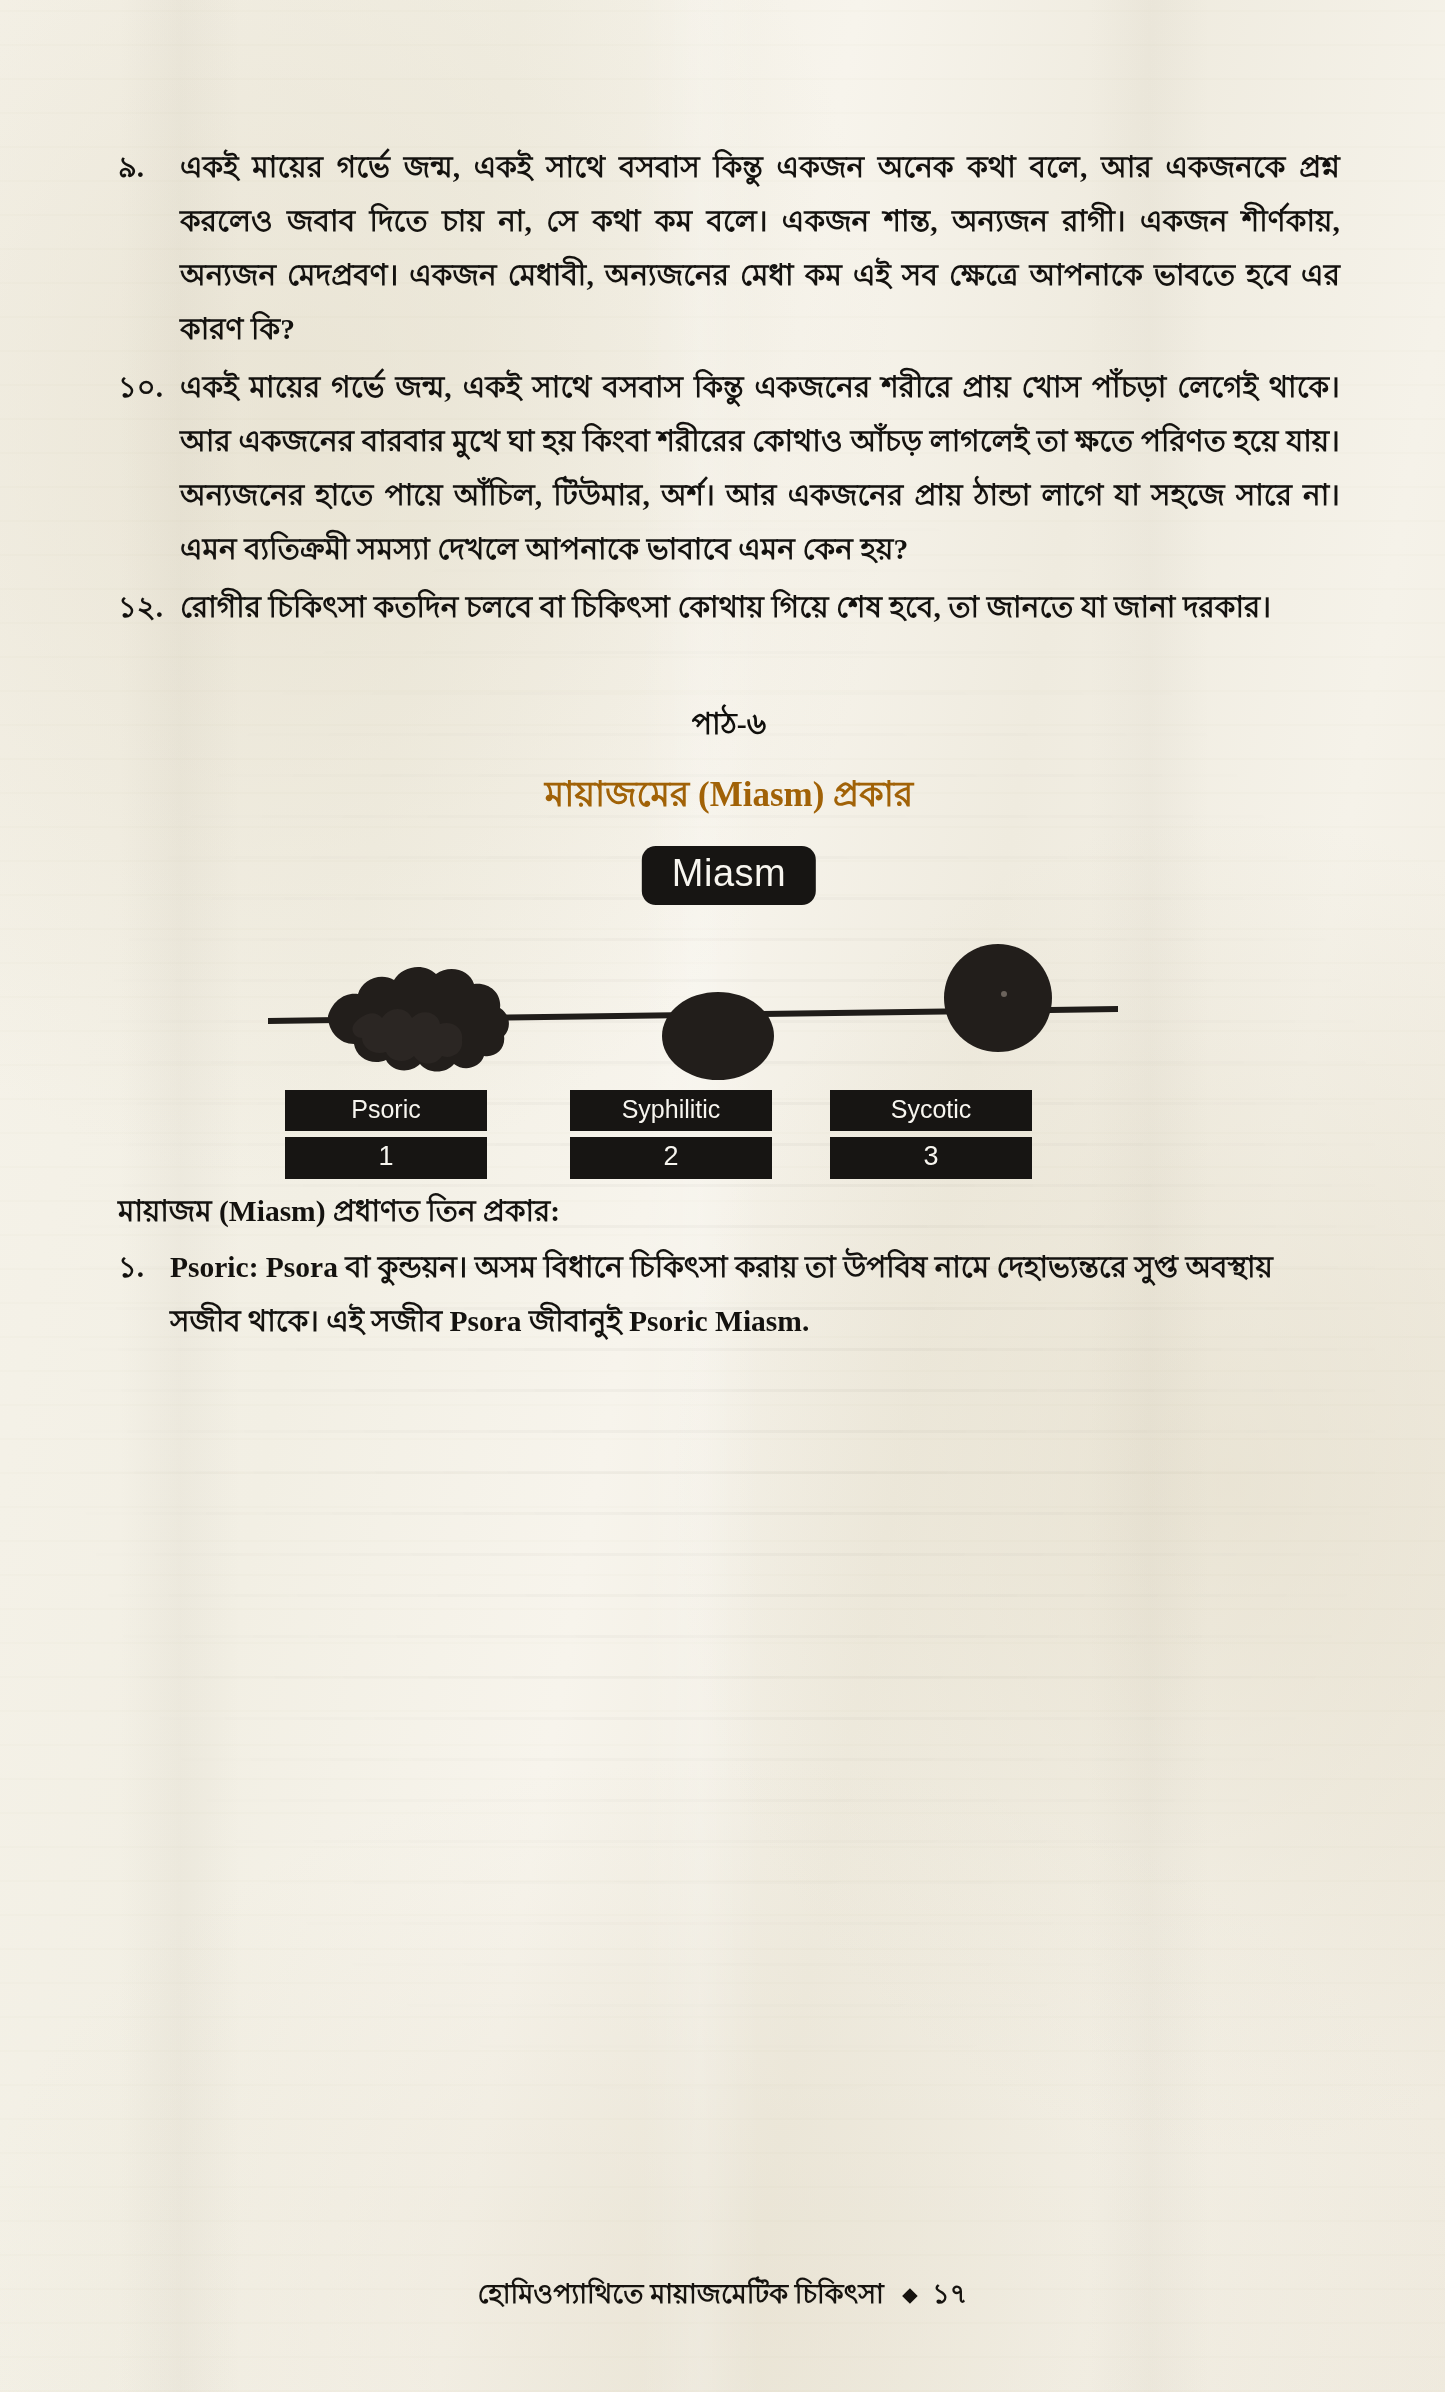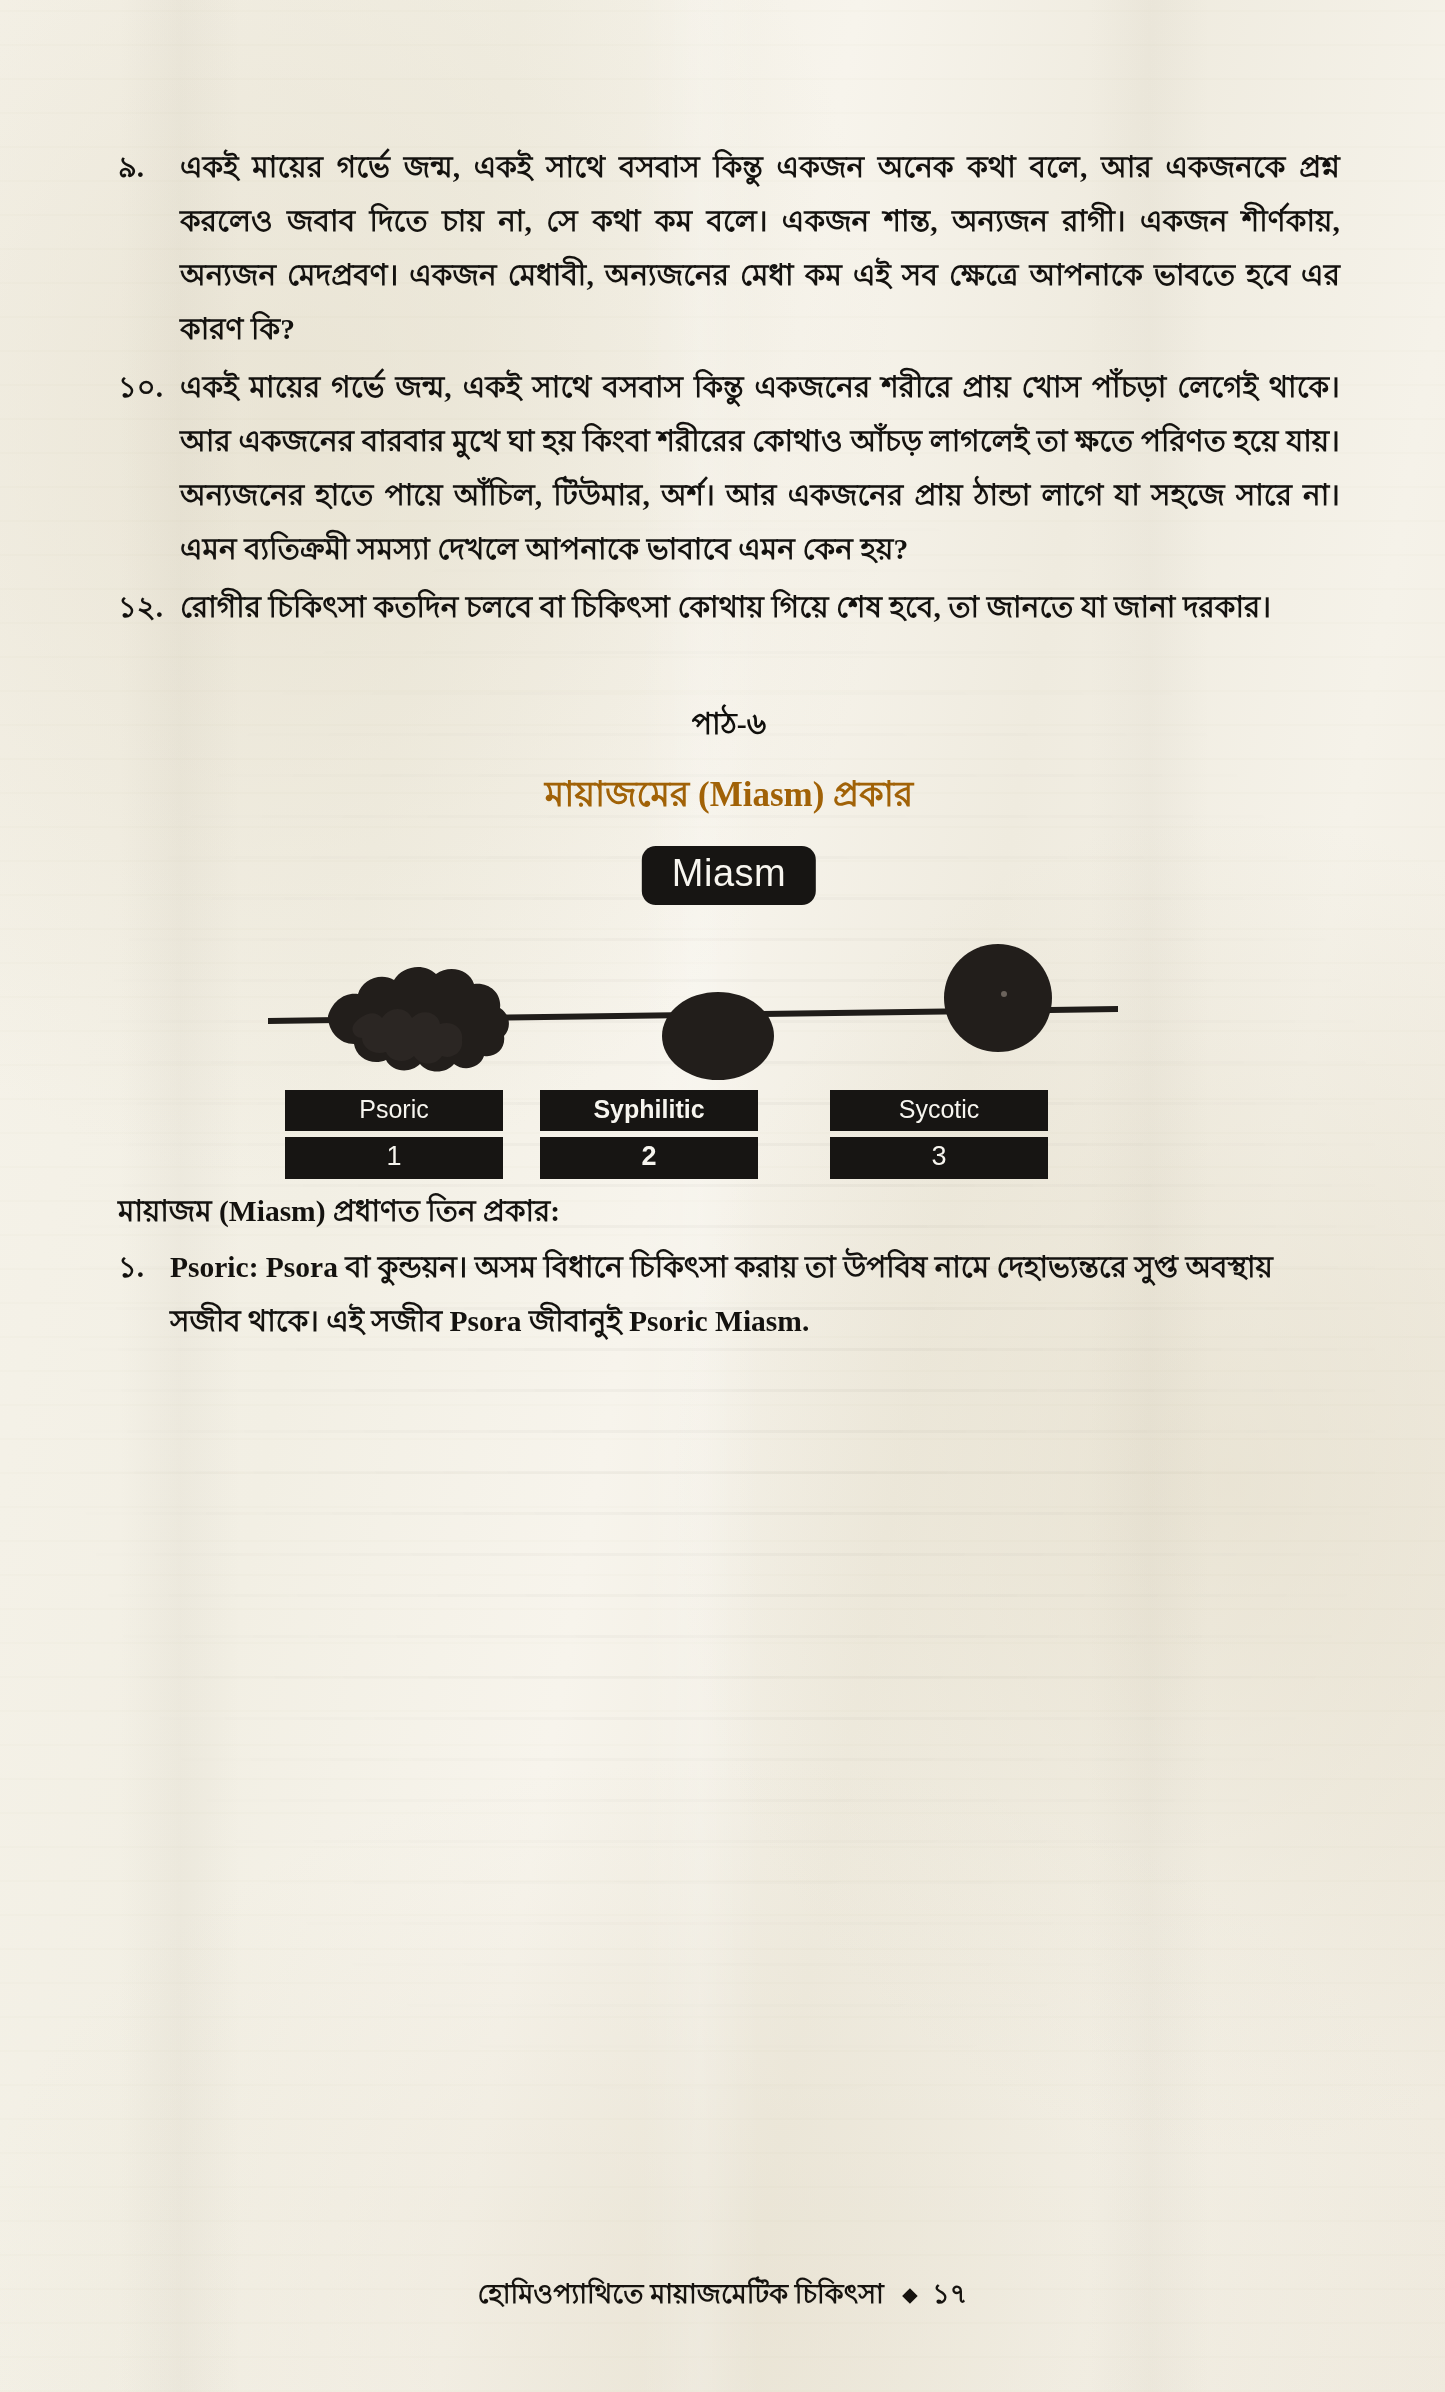--- a/index.html
+++ b/index.html
@@ -142,42 +142,42 @@
   }
   .labels {
     position: absolute;
     top: 244px;
     left: 0;
     right: 0;
     height: 90px;
   }
   .lblbox {
     position: absolute;
-    width: 218px;
+    width: 202px;
     text-align: center;
   }
   .lblbox .name {
     background: #171513;
     color: #f7f5ef;
     font-size: 25px;
     padding: 5px 0 7px 0;
     font-family: "Liberation Sans", sans-serif;
     display: block;
   }
   .lblbox .num {
     background: #171513;
     color: #f7f5ef;
     font-size: 27px;
     padding: 4px 0 7px 0;
     margin-top: 6px;
     font-family: "Liberation Sans", sans-serif;
     display: block;
   }
   .lblbox.l1 { left: 167px; }
-  .lblbox.l2 { left: 422px; font-weight: bold; }
+  .lblbox.l2 { left: 452px; }
   .lblbox.l3 { left: 712px; }
 
   .body-line {
     font-size: 29.5px;
     line-height: 54px;
     color: #14120f;
     font-family: "Liberation Serif", serif;
     font-weight: 600;
     margin-top: 8px;
   }

